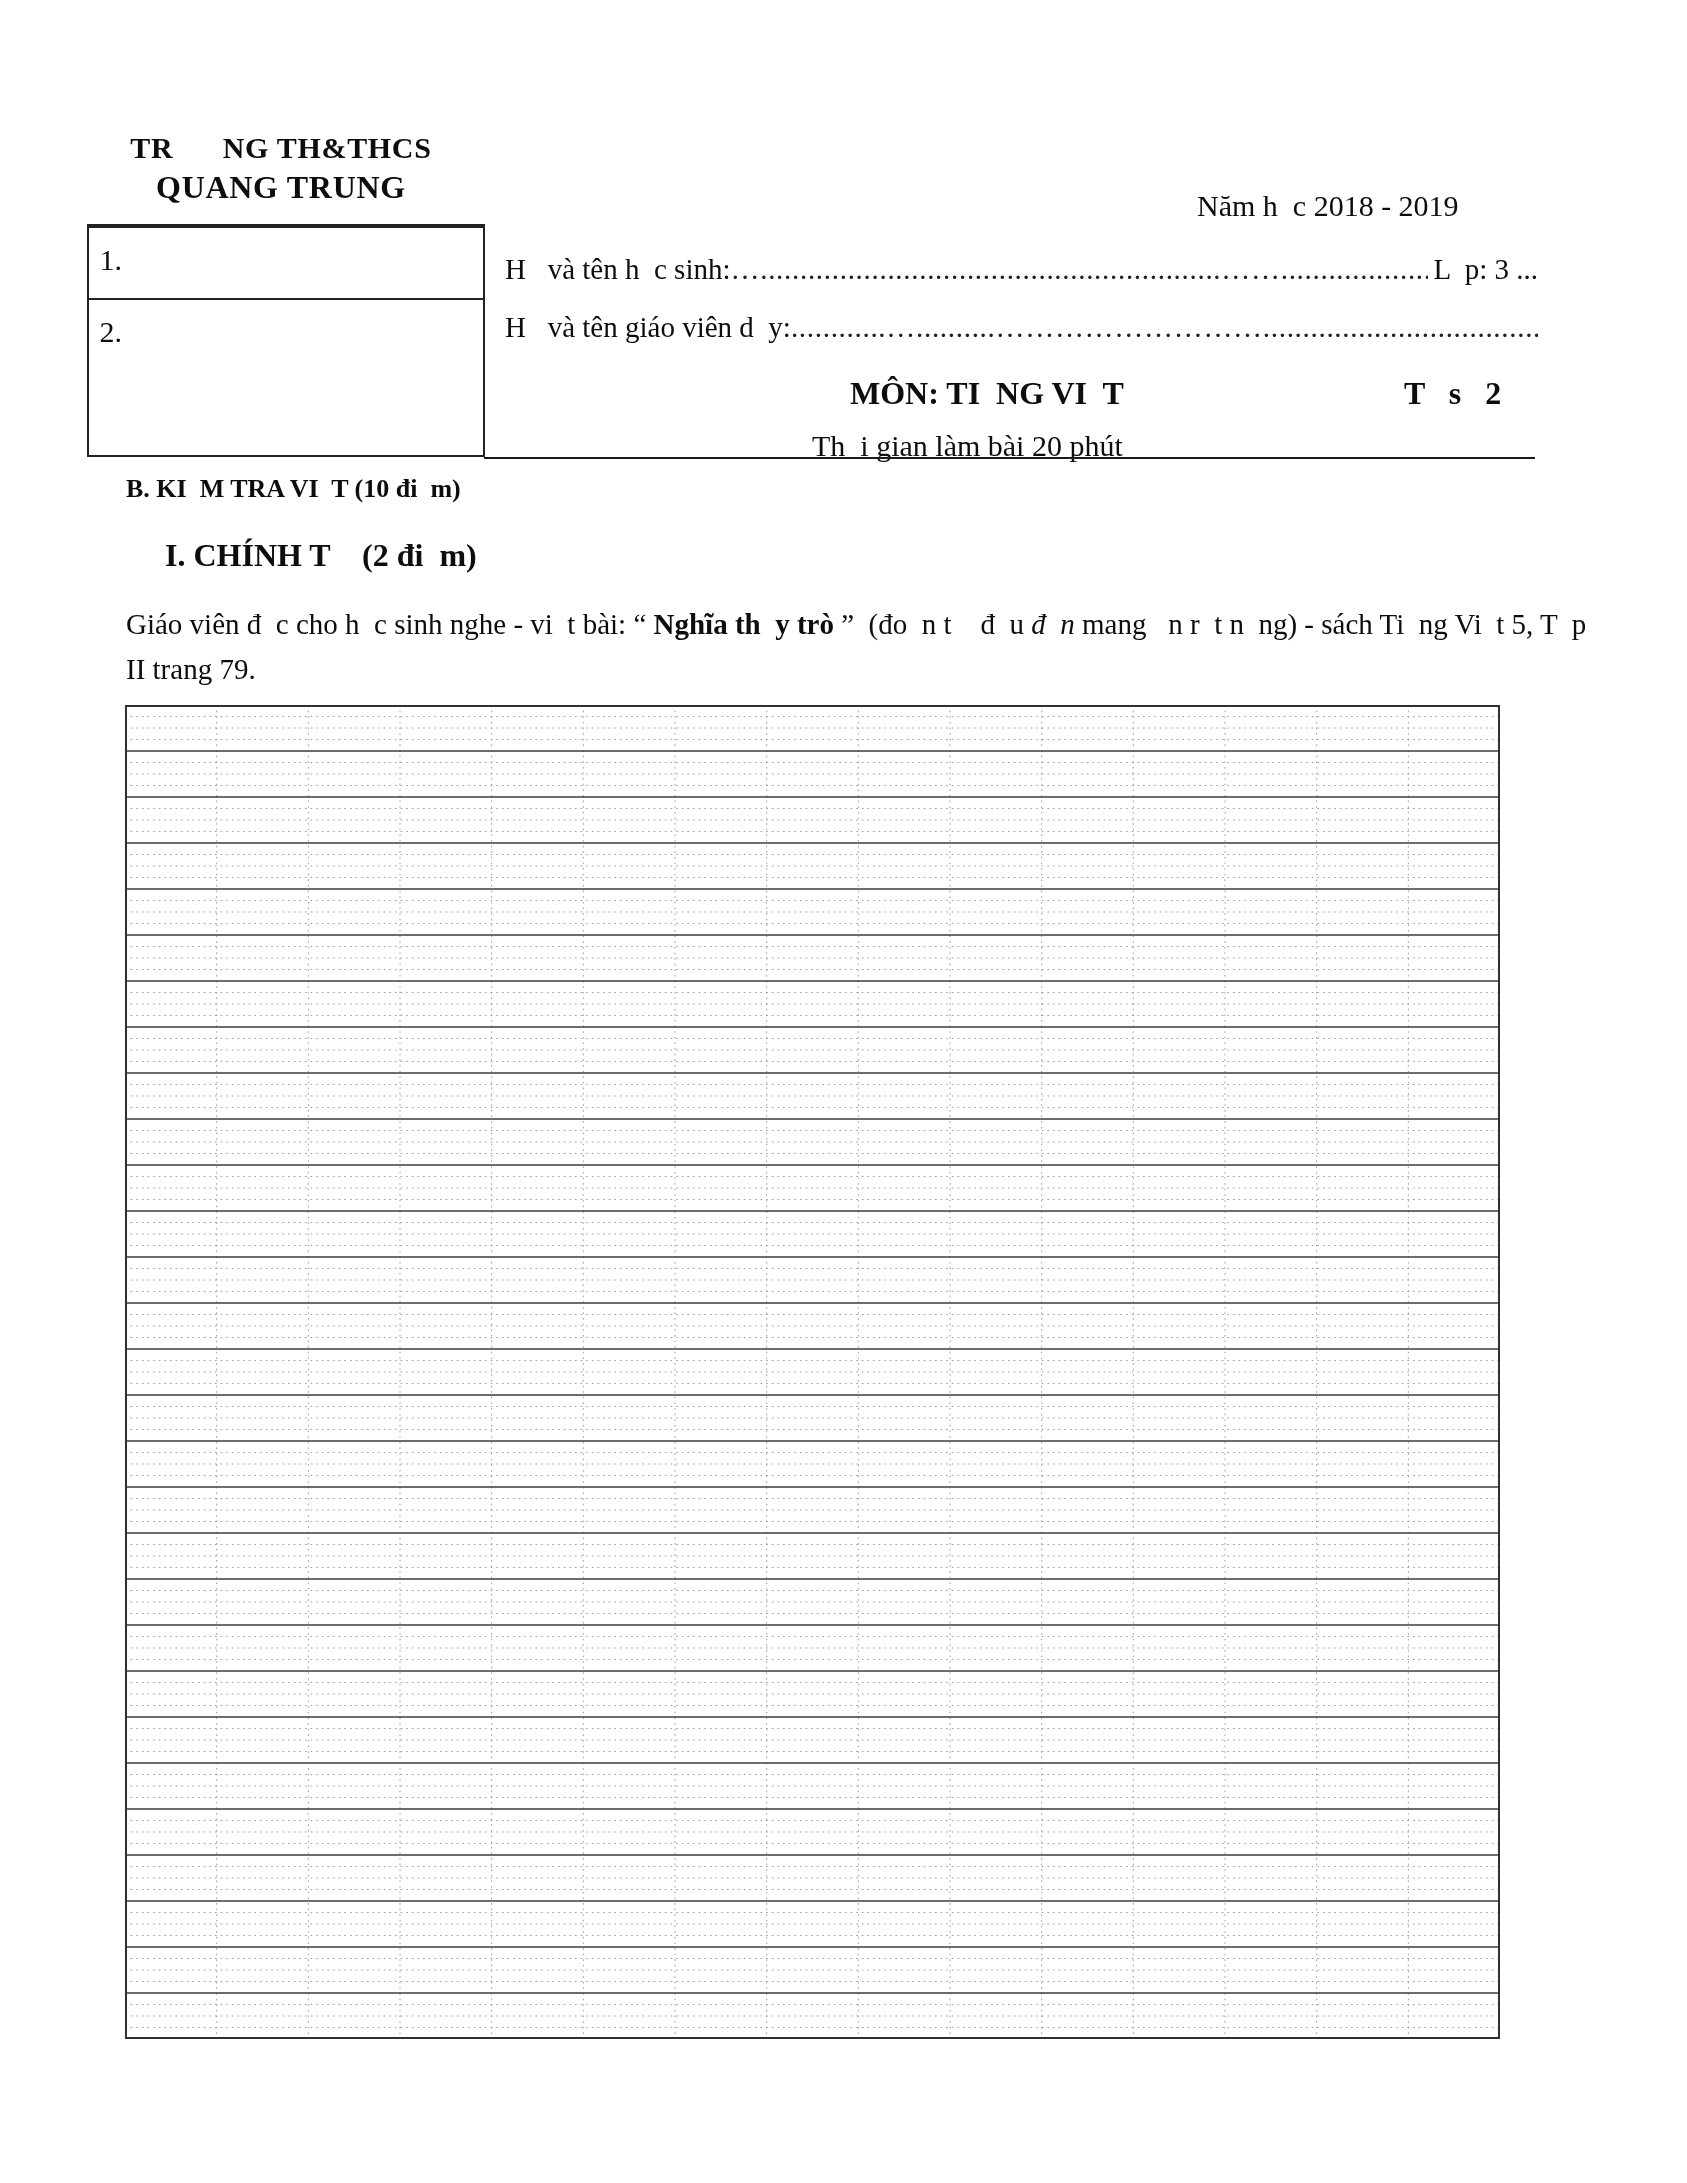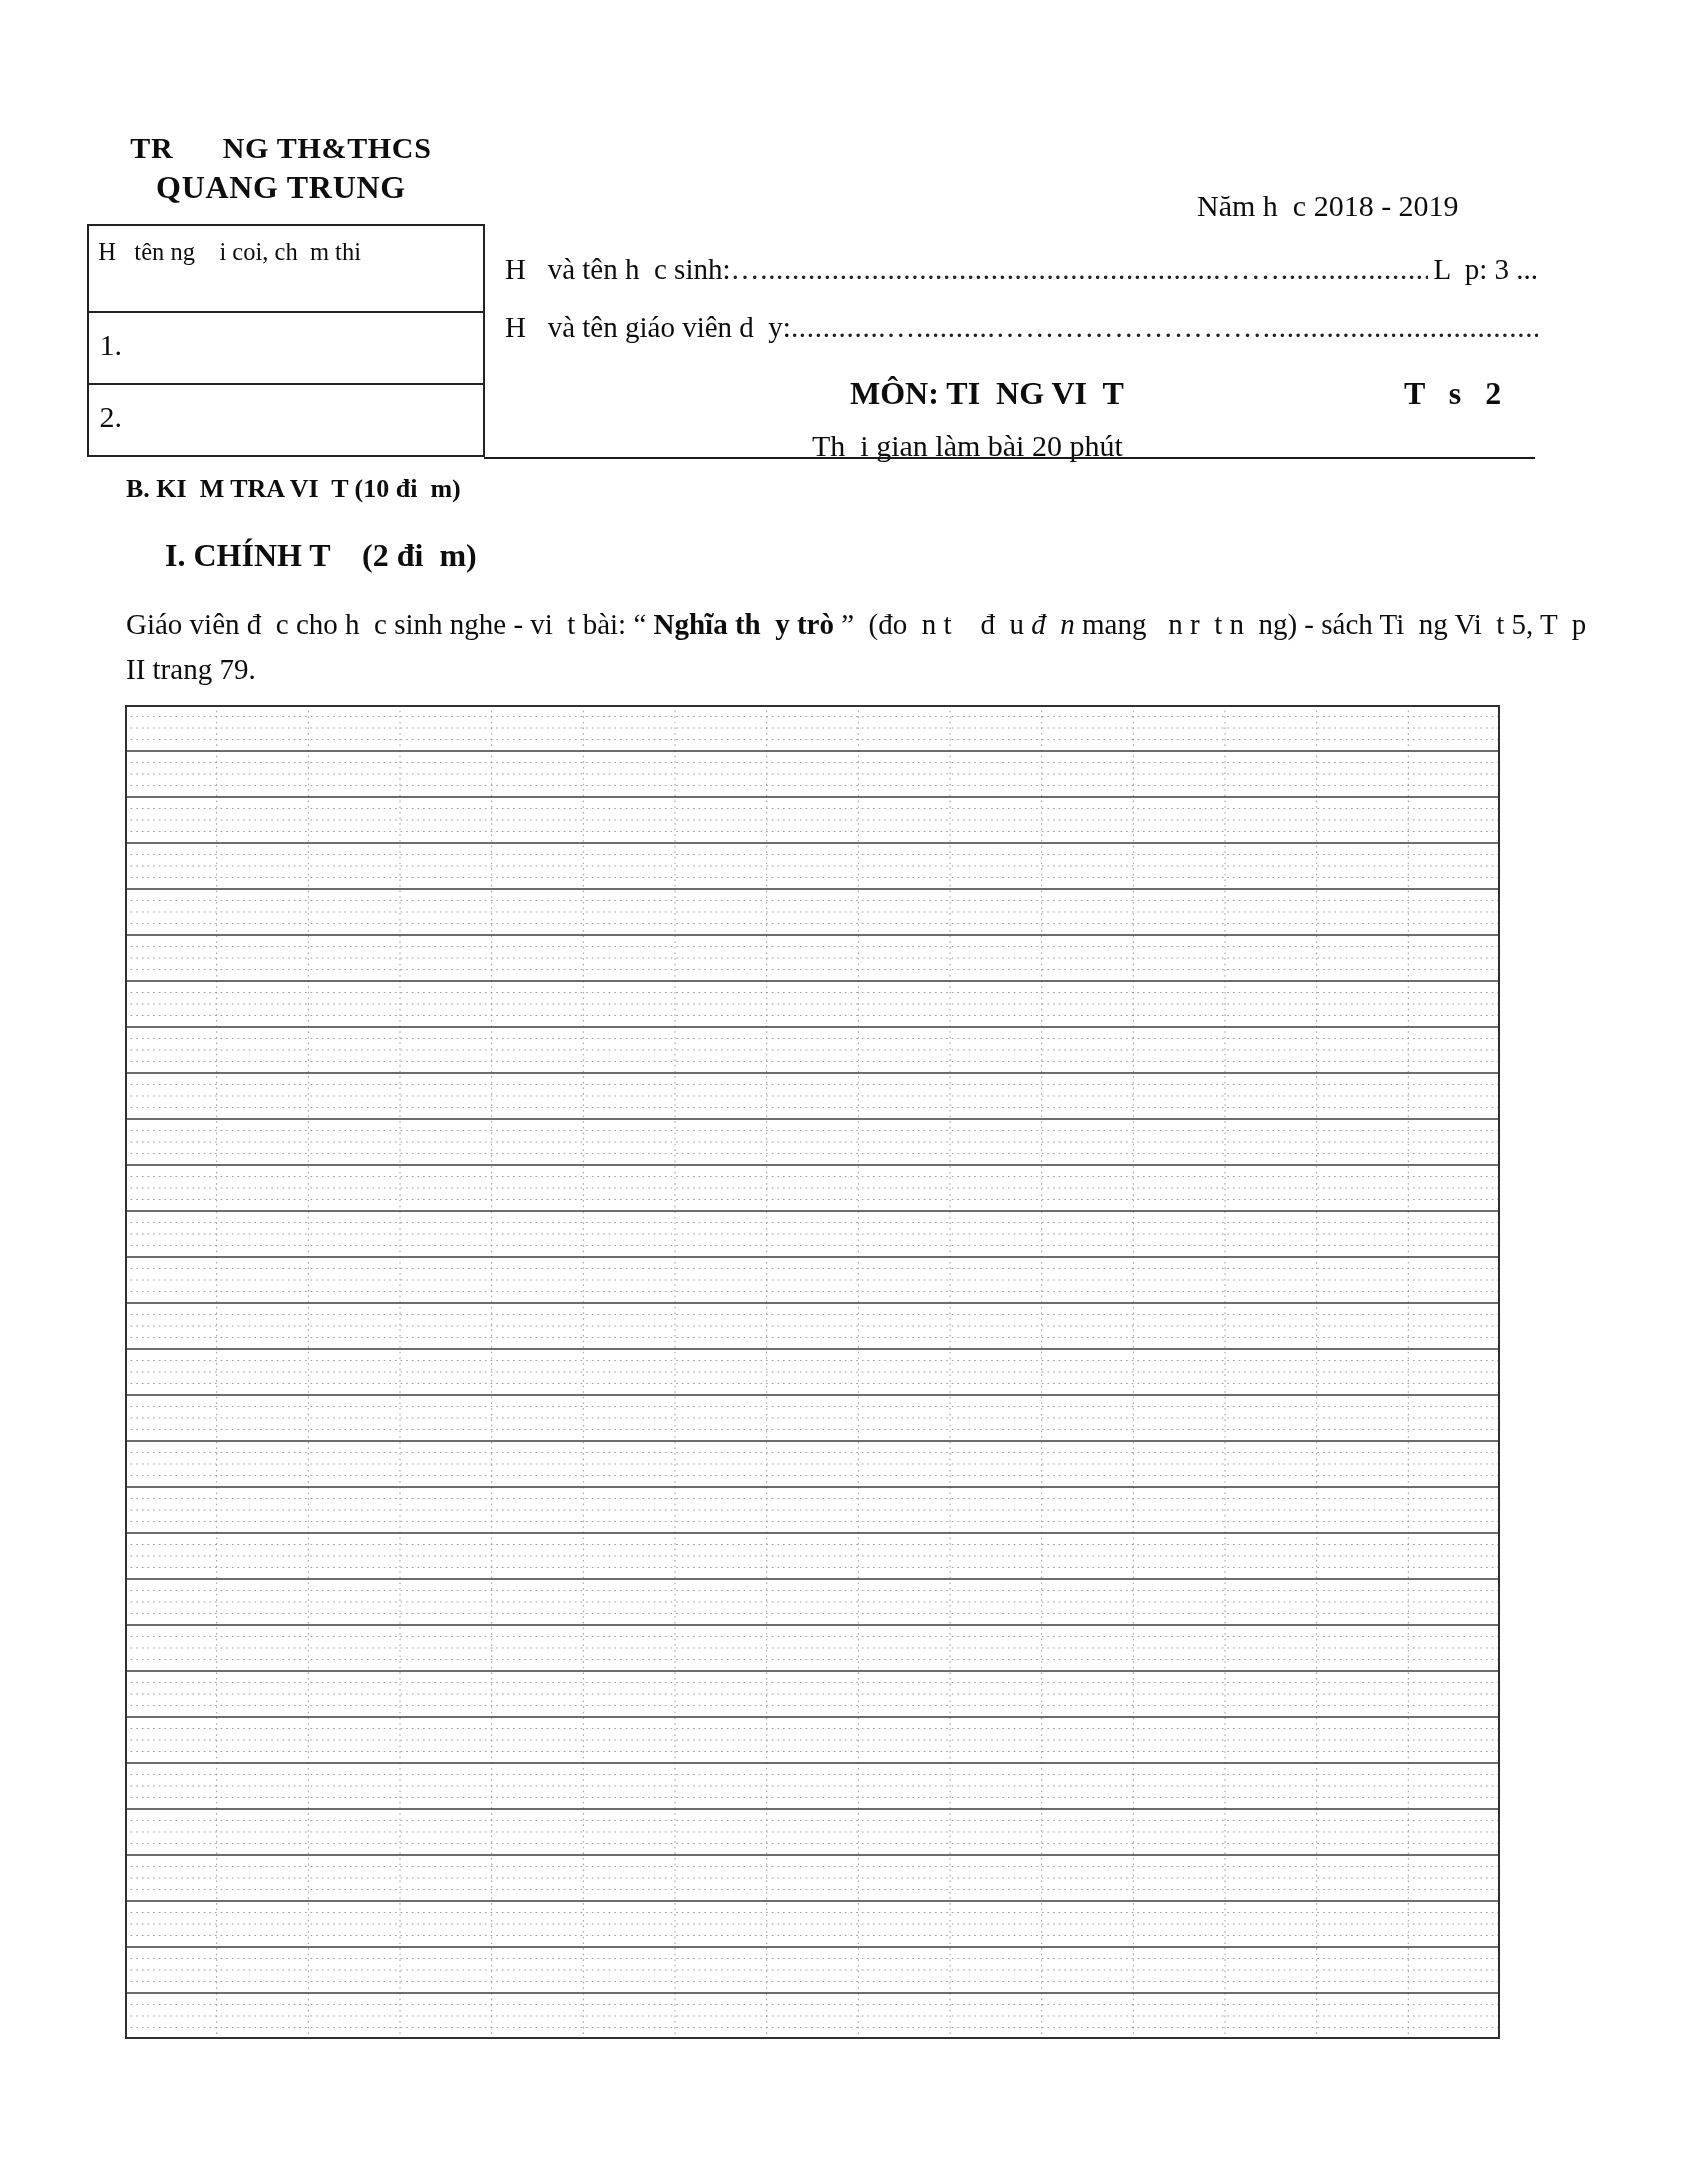--- a/index.html
+++ b/index.html
@@ -64,21 +64,20 @@
 </style>
 </head>
 <body>
 
 <div class="page">
 
   <div class="abs school-line1" data-bind="header.school_line1">TR      NG TH&amp;THCS</div>
   <div class="abs school-line2" data-bind="header.school_line2">QUANG TRUNG</div>
 
   <div class="abs examiner-box">
-    <div class="ebox-header" data-bind="header.examiner_box.title">H   tên ng    i coi, ch  m thi</div>
     <div class="ebox-row" data-bind="header.examiner_box.rows.0">1.</div>
     <div class="ebox-row" data-bind="header.examiner_box.rows.1">2.</div>
   </div>
 
   <div class="abs school-year" data-bind="header.school_year">Năm h  c 2018 - 2019</div>
 
   <div class="abs fill-line student-line">
     <span class="fill-label" data-bind="header.student_label">H   và tên h  c sinh:</span>
     <span class="fill-dots" data-bind="header.student_dots">…..........................................................……....................................</span>
     <span class="fill-tail" data-bind="header.class_label">L  p: 3 ...</span>

